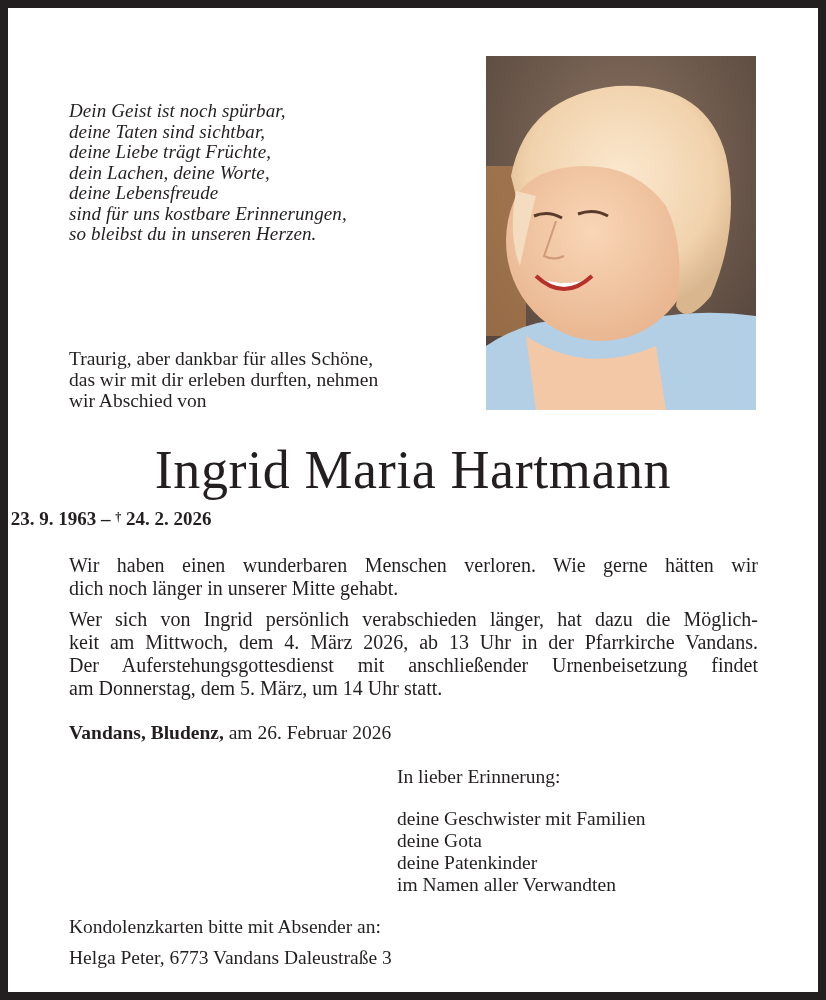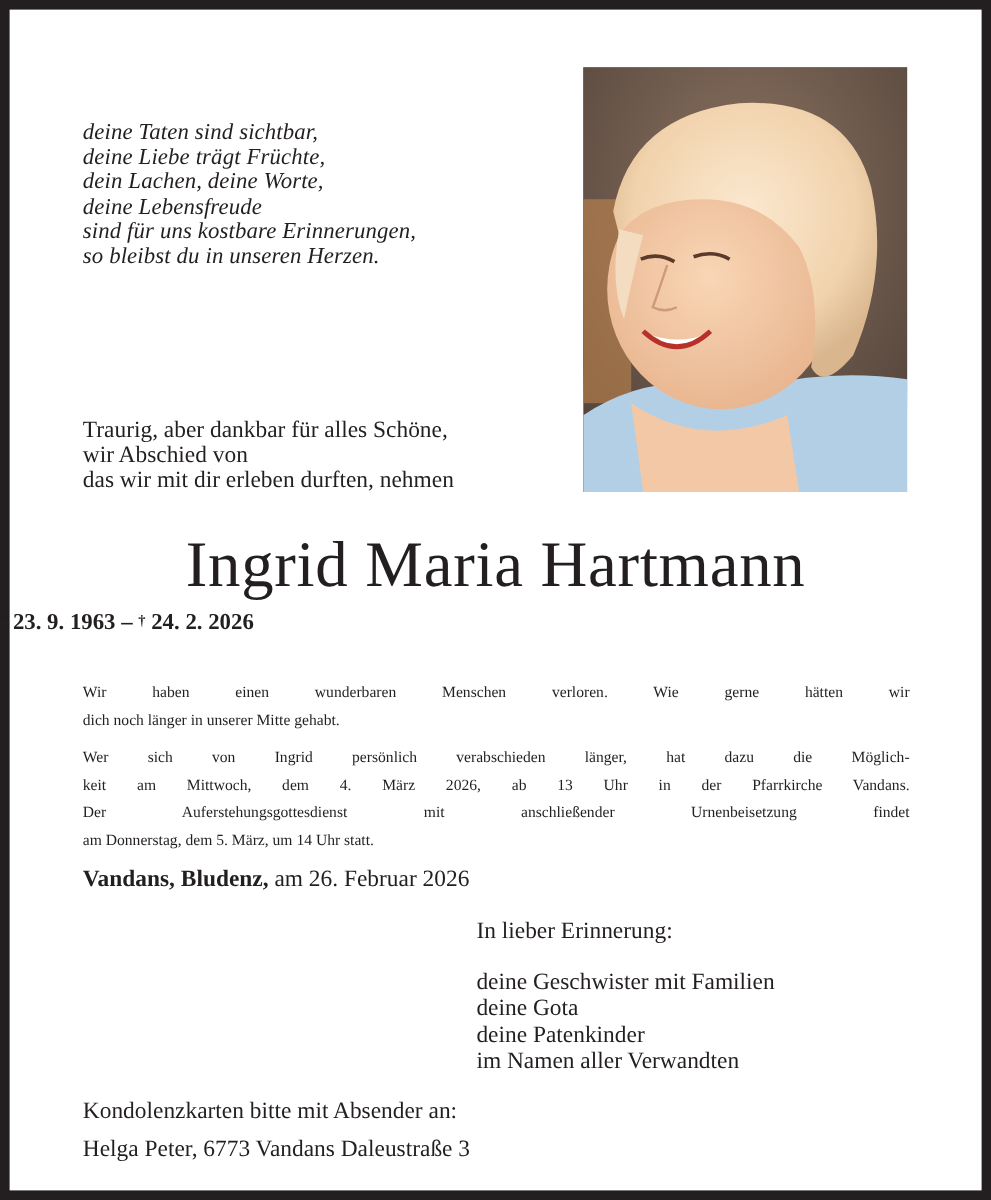--- a/index.html
+++ b/index.html
@@ -81,24 +81,23 @@
       font-size: 12px;
       vertical-align: top;
       position: relative;
       top: -2px;
     }
     .body-text {
       position: absolute;
       left: 69px;
       width: 689px;
       font-family: "Liberation Serif", serif;
-      font-size: 13px;
+      font-size: 20px;
       line-height: 23px;
       text-align: justify;
-      margin-top: 11px;
     }
     .para1 { top: 554px; }
     .para2 { top: 608px; }
     .body-text div {
       white-space: nowrap;
       text-align-last: justify;
     }
     .body-text div.last { text-align-last: left; }
     .place {
       position: absolute;
@@ -129,20 +128,21 @@
       line-height: 31px;
     }
     .condolence div { white-space: nowrap; }
   </style>
 </head>
 <body>
 
 <div class="frame"></div>
 
 <div class="poem">
+  <div>Dein Geist ist noch spürbar,</div>
   <div>deine Taten sind sichtbar,</div>
   <div>deine Liebe trägt Früchte,</div>
   <div>dein Lachen, deine Worte,</div>
   <div>deine Lebensfreude</div>
   <div>sind für uns kostbare Erinnerungen,</div>
   <div>so bleibst du in unseren Herzen.</div>
 </div>
 
 <div class="photo">
   <svg width="270" height="354" viewBox="0 0 270 354" xmlns="http://www.w3.org/2000/svg">
@@ -171,22 +171,22 @@
     <path d="M48 160 Q62 154 76 162" stroke="#5a3a2a" stroke-width="3" fill="none"></path>
     <path d="M92 158 Q108 152 122 160" stroke="#5a3a2a" stroke-width="3" fill="none"></path>
     <path d="M70 165 Q60 195 58 200 Q68 205 78 200" stroke="#cf9a78" stroke-width="2" fill="none"></path>
     <path d="M52 222 Q78 240 104 222 Q80 232 52 222 Z" fill="#fff"></path>
     <path d="M50 220 Q78 246 106 220" stroke="#b7302a" stroke-width="4" fill="none"></path>
   </svg>
 </div>
 
 <div class="intro">
   <div>Traurig, aber dankbar für alles Schöne,</div>
+  <div>das wir mit dir erleben durften, nehmen</div>
   <div>wir Abschied von</div>
-  <div>das wir mit dir erleben durften, nehmen</div>
 </div>
 
 <div class="name">Ingrid Maria Hartmann</div>
 
 <div class="dates">
   <sup>*</sup>&nbsp;<span>23. 9. 1963</span><span> – </span><sup>†</sup>&nbsp;<span>24. 2. 2026</span>
 </div>
 
 <div class="body-text para1">
   <div>Wir haben einen wunderbaren Menschen verloren. Wie gerne hätten wir</div>

